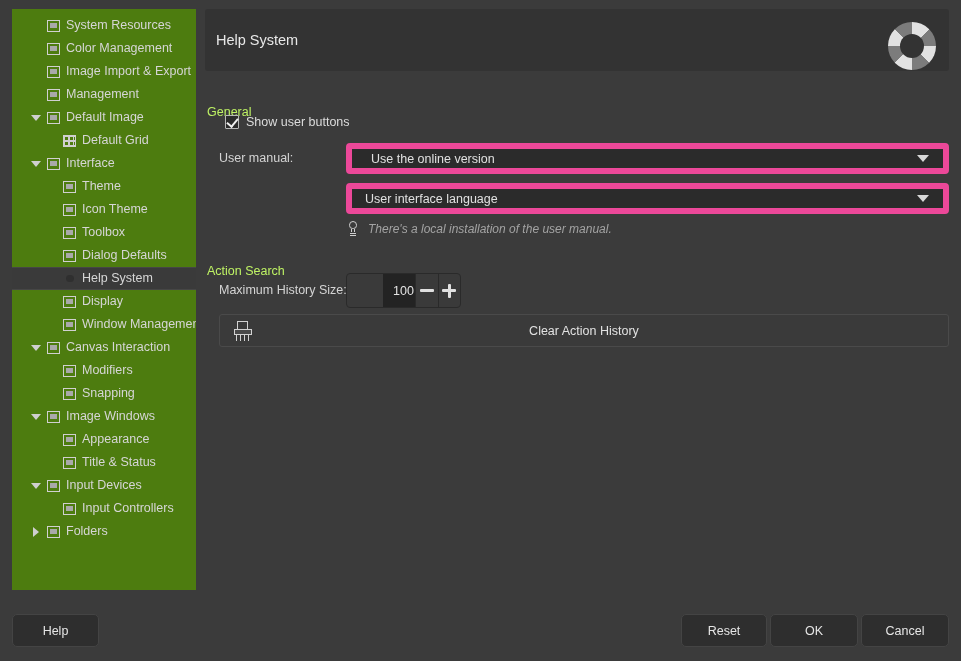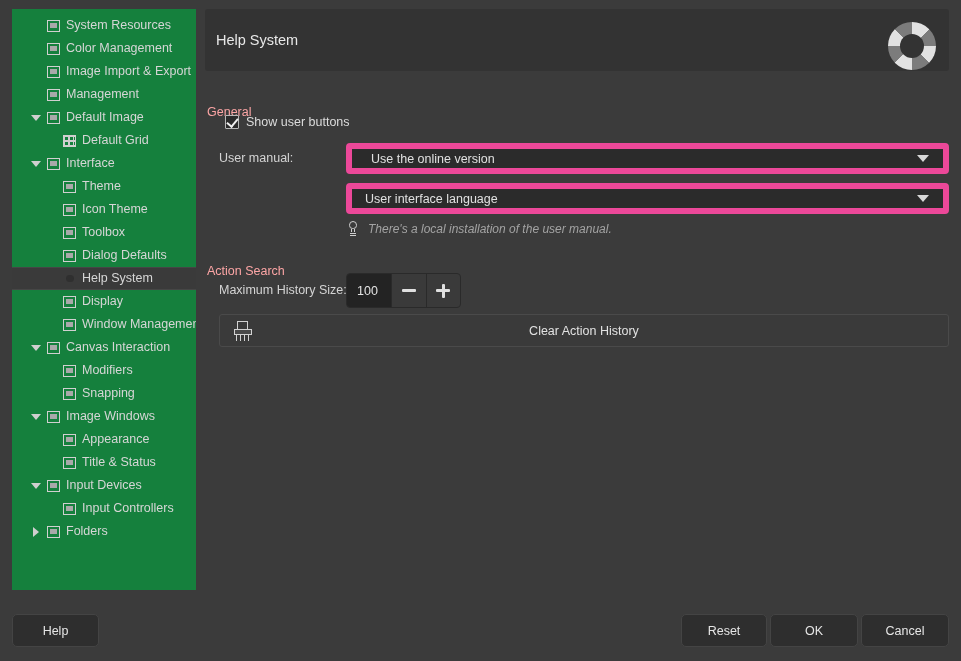--- a/index.html
+++ b/index.html
@@ -22,21 +22,21 @@
     background: #3b3b3b;
   }
 
   
   .sidebar {
     position: absolute;
     left: 12px;
     top: 9px;
     width: 184px;
     height: 581px;
-    background: #15803d;
+    background: #4d7c0f;
     overflow: hidden;
   }
   .tree {
     position: relative;
     padding-top: 5px;
   }
   .tree-row {
     position: relative;
     height: 23px;
     display: flex;
@@ -148,21 +148,21 @@
     top: 13px;
     width: 48px; height: 48px;
   }
   .header-ring::after {
     left: 12px; top: 12px; width: 24px; height: 24px;
     background: #333333;
   }
 
   .section-title {
     font-size: 12.5px;
-    color: #fca5a5;
+    color: #bef264;
     margin-top: 16px;
   }
   
   #general-heading { position: absolute; left: 2px; top: 80px; }
   #action-search-heading { position: absolute; left: 2px; top: 239px; }
 
   .checkbox-row {
     position: absolute;
     left: 20px;
     top: 106px;
@@ -282,20 +282,21 @@
     top: 264px;
     height: 35px;
     width: 115px;
     background: #3a3a3a;
     border: 1px solid #2a2a2a;
     border-radius: 4px;
     box-sizing: border-box;
     display: flex;
     align-items: stretch;
     overflow: hidden;
+    padding-left: 36px;
   }
   .spin-entry {
     width: 45px;
     background: #232323;
     display: flex;
     align-items: center;
     padding-left: 10px;
     font-size: 12.5px;
     color: #e3e3e3;
     box-sizing: border-box;

